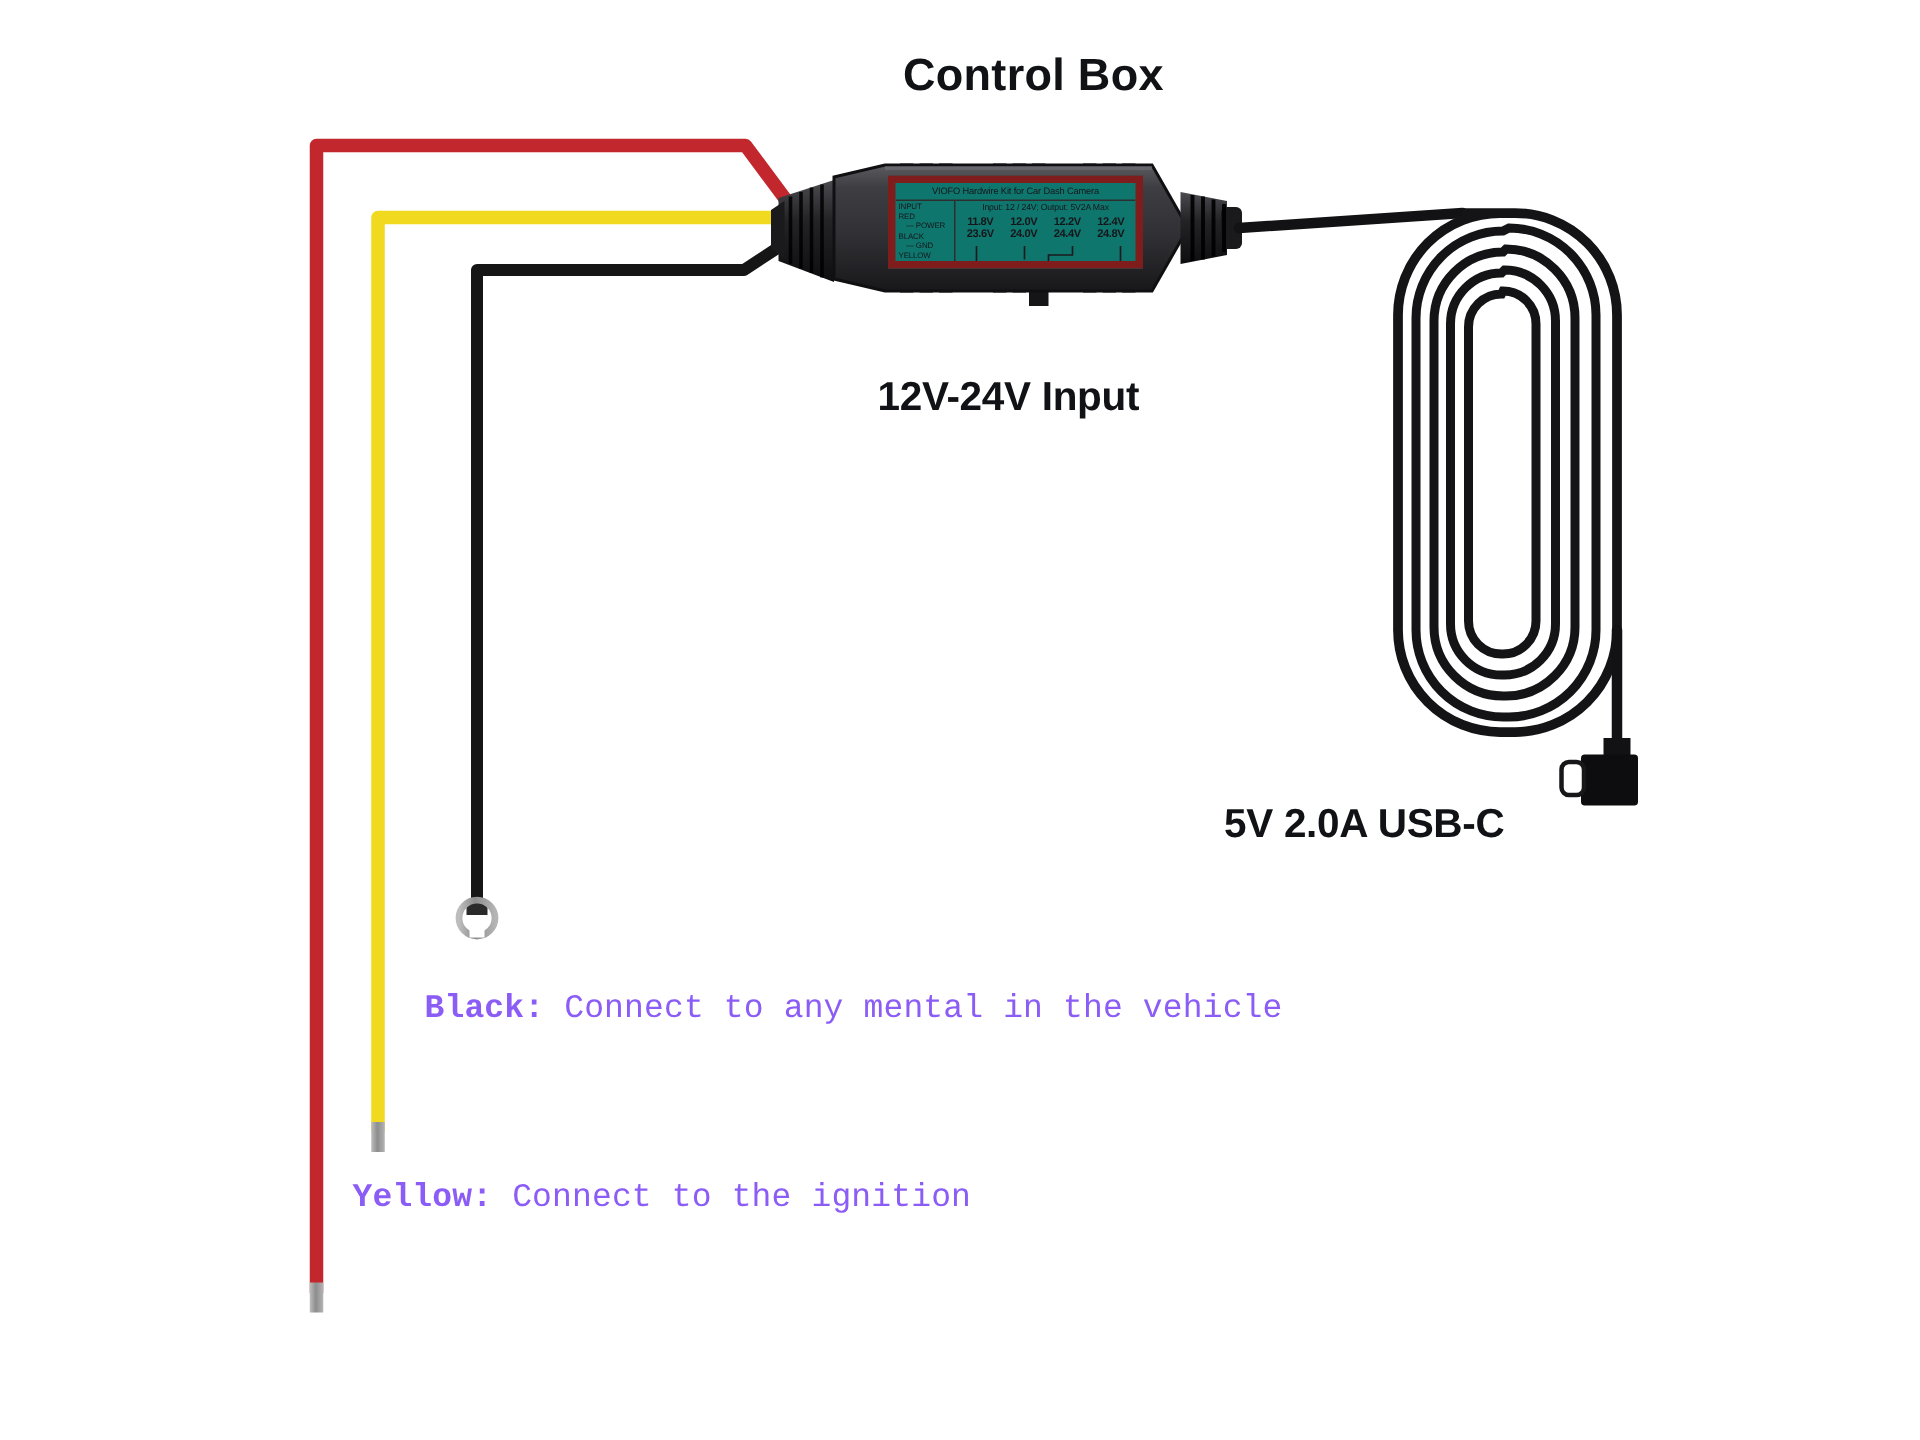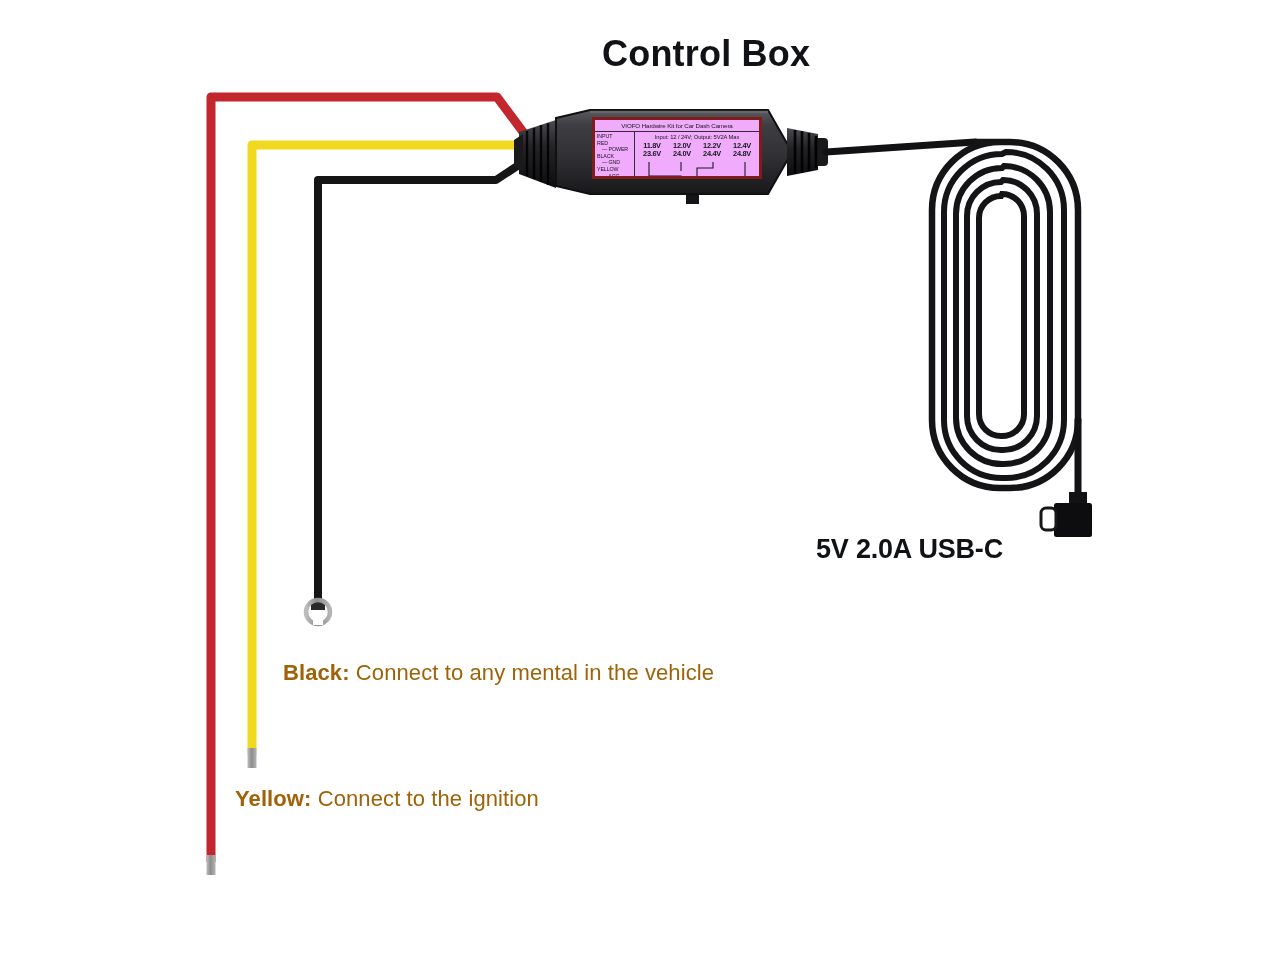--- a/index.html
+++ b/index.html
@@ -34,52 +34,53 @@
   }
 
   
   .label {
     position: absolute;
     white-space: nowrap;
     line-height: 1.1;
   }
 
   .title-label {
-    font-size: 36px;
+    font-size: 30px;
     font-weight: bold;
     letter-spacing: 0.2px;
     color: #111215;
   }
 
   .spec-label {
     font-size: 27px;
     font-weight: bold;
     letter-spacing: -0.2px;
     color: #111215;
   }
 
   .wire-label {
     font-size: 22px;
     font-weight: normal;
     letter-spacing: 0.1px;
-    color: #a16207;
+    color: #8b5cf6;
+    font-family: Liberation Mono, monospace;
   }
   .wire-label .lead {
     font-weight: bold;
   }
 
   
   #box-print {
     position: absolute;
     left: 592px;
     top: 117px;
     width: 170px;
     height: 62px;
-    background: #f0abfc;
-    border: 3px solid #7f1d1d;
+    background: #0f766e;
+    border: 5px solid #7f1d1d;
     box-sizing: border-box;
     font-family: "Liberation Sans", sans-serif;
     color: #15161a;
     overflow: hidden;
   }
   #box-print .print-title {
     height: 11px;
     line-height: 11px;
     text-align: center;
     font-size: 6.2px;
@@ -341,20 +342,21 @@
             <path d="M 78 0 L 78 6 L 62 6 L 62 20"></path>
             <path d="M 110 0 L 110 20"></path>
           </g>
         </svg>
       </div>
     </div>
   </div>
 
   <div class="label title-label" style="left: 602px; top: 34px;">Control Box</div>
 
+  <div class="label spec-label" style="left: 585px; top: 250px;">12V-24V Input</div>
 
   <div class="label spec-label" style="left: 816px; top: 503px; margin-top: 32px;">5V 2.0A USB-C</div>
 
   <div class="label wire-label" style="left: 283px; top: 661px;">
     <span class="lead">Black:</span><span> Connect to any mental in the vehicle</span>
   </div>
 
   <div class="label wire-label" style="left: 235px; top: 787px;">
     <span class="lead">Yellow:</span><span> Connect to the ignition</span>
   </div>

